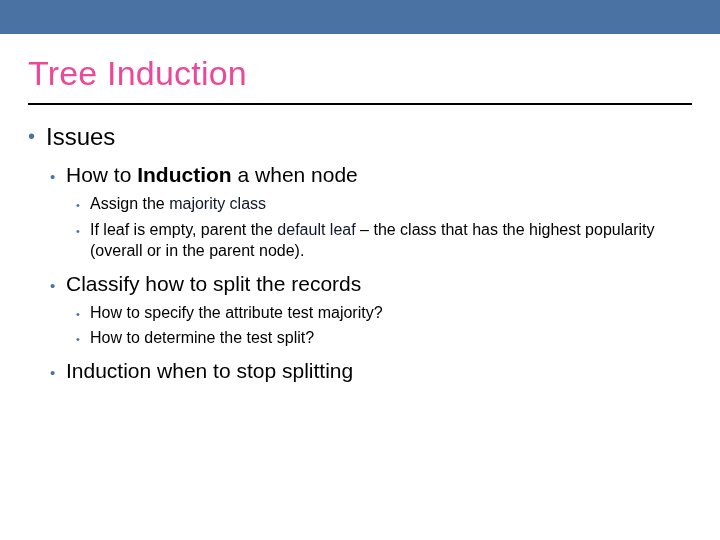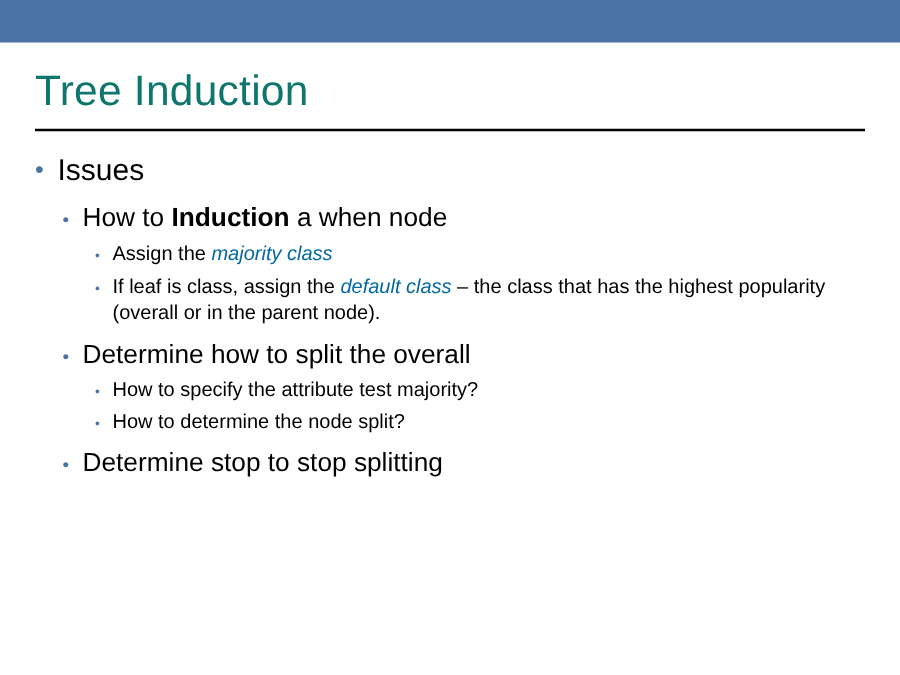--- a/index.html
+++ b/index.html
@@ -13,21 +13,21 @@
     width: 100%;
     height: 34px;
     background: #4a73a4;
   }
   .content {
     padding: 18px 28px 0 28px;
   }
   .title {
     font-size: 34px;
     font-weight: 400;
-    color: #0f766e;
+    color: #ec4899;
     padding: 2px 0 10px 0;
     border-bottom: 2px solid #000000;
     margin-bottom: 18px;
     letter-spacing: 0.2px;
   }
   ul { list-style: none; }
   li .dot {
     color: #4a73a4;
     display: inline-block;
   }
@@ -44,21 +44,21 @@
   .lvl2 > li > .row > .txt { flex: 1; }
 
   
   .lvl3 { margin-top: 6px; padding-left: 26px; }
   .lvl3 > li { font-size: 16px; margin-bottom: 4px; line-height: 1.35; }
   .lvl3 > li > .row { display: flex; align-items: baseline; }
   .lvl3 > li > .row > .dot { width: 14px; font-size: 11px; vertical-align: 1px; flex: 0 0 auto; }
   .lvl3 > li > .row > .txt { flex: 1; }
 
   .bold { font-weight: 700; }
-  .red  { color: #0369a1; font-style: italic; }
+  .red  { color: #0f172a; }
   .block { display: inline; }
 </style>
 </head>
 <body>
 
 <div class="top-bar"></div>
 
 <div class="content">
 
   <h1 class="title">Tree Induction</h1>
@@ -83,53 +83,53 @@
                 <span class="dot">•</span>
                 <span class="txt">
                   <span class="block">Assign the </span><span class="block red">majority class</span>
                 </span>
               </div>
             </li>
             <li>
               <div class="row">
                 <span class="dot">•</span>
                 <span class="txt">
-                  <span class="block">If leaf is class, assign the </span><span class="block red">default class</span><span class="block"> – the class that has the highest popularity (overall or in the parent node).</span>
+                  <span class="block">If leaf is empty, parent the </span><span class="block red">default leaf</span><span class="block"> – the class that has the highest popularity (overall or in the parent node).</span>
                 </span>
               </div>
             </li>
           </ul>
         </li>
 
         <li>
           <div class="row">
             <span class="dot">•</span>
-            <span class="txt">Determine how to split the overall</span>
+            <span class="txt">Classify how to split the records</span>
           </div>
 
           <ul class="lvl3">
             <li>
               <div class="row">
                 <span class="dot">•</span>
                 <span class="txt">How to specify the attribute test majority?</span>
               </div>
             </li>
             <li>
               <div class="row">
                 <span class="dot">•</span>
-                <span class="txt">How to determine the node split?</span>
+                <span class="txt">How to determine the test split?</span>
               </div>
             </li>
           </ul>
         </li>
 
         <li>
           <div class="row">
             <span class="dot">•</span>
-            <span class="txt">Determine stop to stop splitting</span>
+            <span class="txt">Induction when to stop splitting</span>
           </div>
         </li>
 
       </ul>
     </li>
   </ul>
 
 </div>
 
 </body></html>

